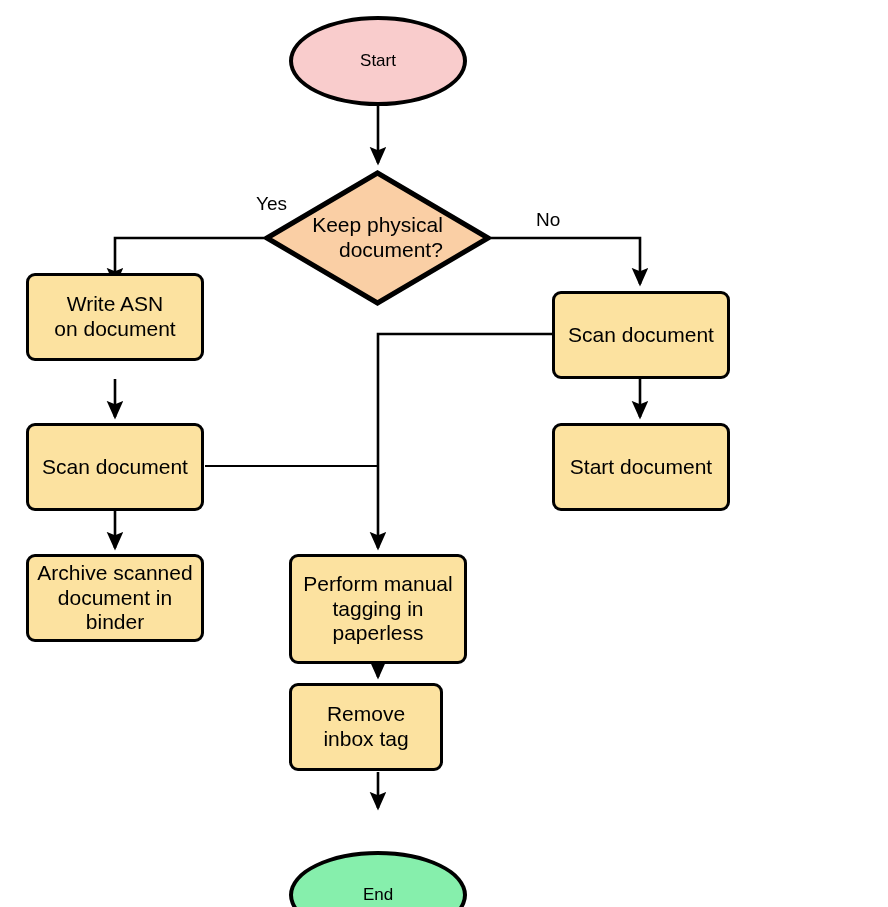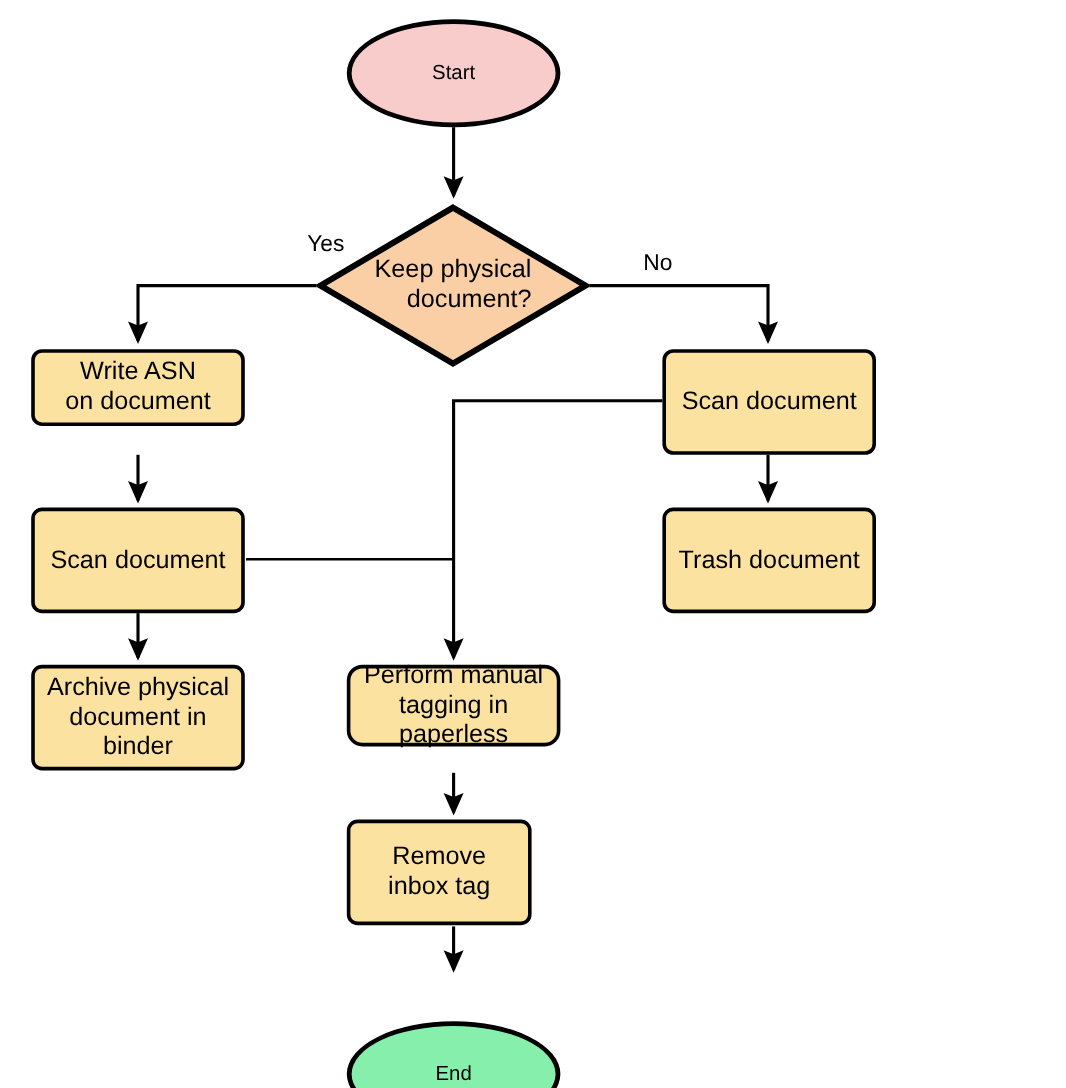--- a/index.html
+++ b/index.html
@@ -129,44 +129,44 @@
     <svg class="node-decision-shape" viewBox="0 0 227 136" preserveAspectRatio="none">
       <polygon points="113.5,3 224,68 113.5,133 3,68" fill="#facfa5" stroke="#000000" stroke-width="5" stroke-linejoin="miter"></polygon>
     </svg>
     <div class="node-decision-text">Keep physical
 document?</div>
   </div>
 
   <div class="edge-label" style="left:209px; top:193px;margin-left:47px;">Yes</div>
   <div class="edge-label" style="left:509px; top:209px;margin-left:27px;">No</div>
 
-  <div class="node node-process" style="left:26px; top:291px; width:178px; height:64px; background:#fce2a0;">
+  <div class="node node-process" style="left:26px; top:273px; width:178px; height:88px; background:#fce2a0;">
     <span>Write ASN
 on document</span>
   </div>
 
   <div class="node node-process" style="left:26px; top:423px; width:178px; height:88px; background:#fce2a0;">
     <span>Scan document</span>
   </div>
 
   <div class="node node-process" style="left:26px; top:554px; width:178px; height:88px; background:#fce2a0;">
-    <span>Archive physical
+    <span>Archive scanned
 document in
 binder</span>
   </div>
 
   <div class="node node-process" style="left:552px; top:291px; width:178px; height:88px; background:#fce2a0;">
     <span>Scan document</span>
   </div>
 
   <div class="node node-process" style="left:552px; top:423px; width:178px; height:88px; background:#fce2a0;">
-    <span>Trash document</span>
+    <span>Start document</span>
   </div>
 
-  <div class="node node-process" style="left:289px; top:554px; width:178px; height:68px; background:#fce2a0;border-radius:13px;">
+  <div class="node node-process" style="left:289px; top:554px; width:178px; height:110px; background:#fce2a0;">
     <span>Perform manual
 tagging in
 paperless</span>
   </div>
 
   <div class="node node-process" style="left:289px; top:683px; width:154px; height:88px; background:#fce2a0;">
     <span>Remove
 inbox tag</span>
   </div>
 

